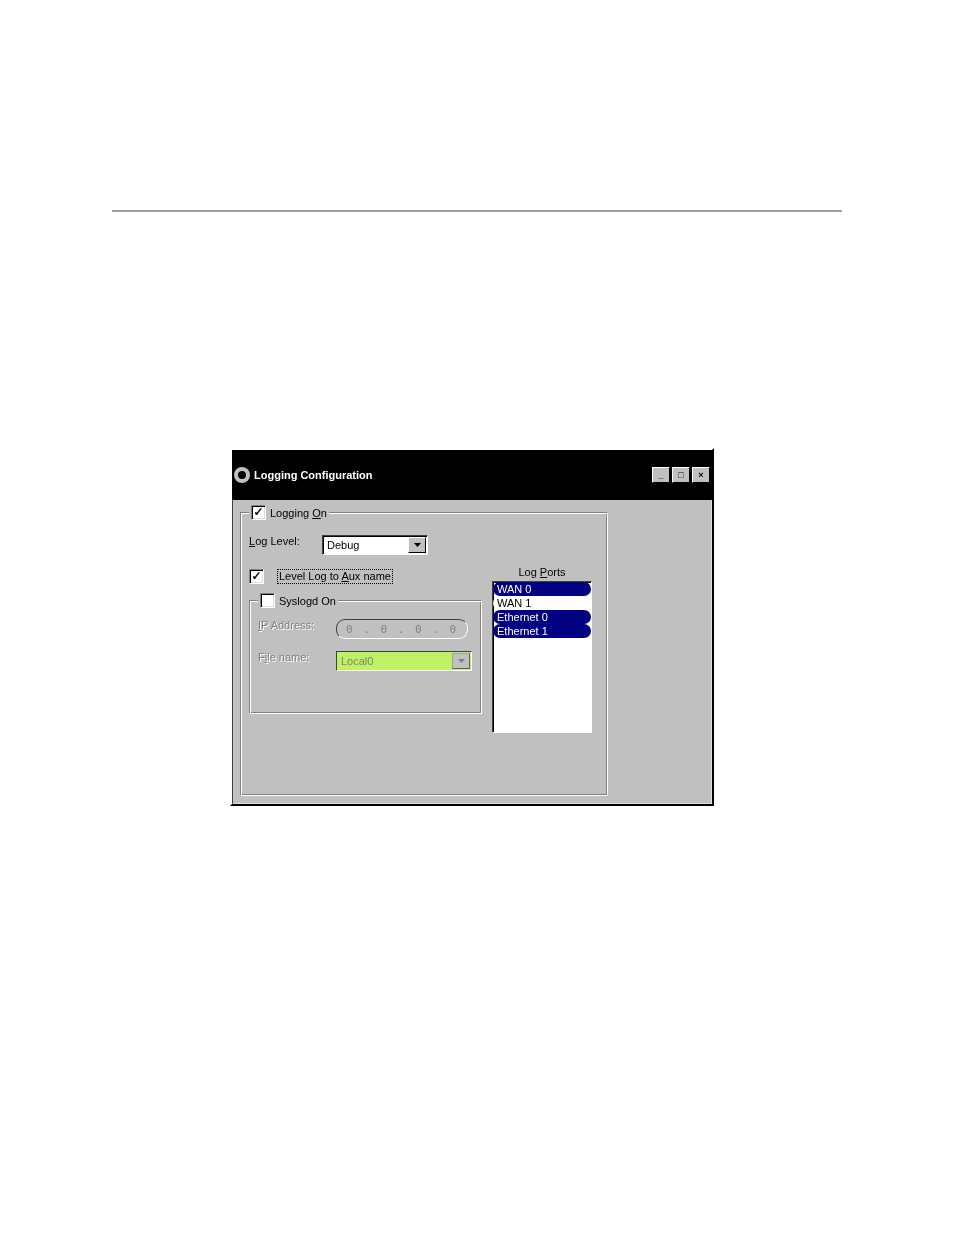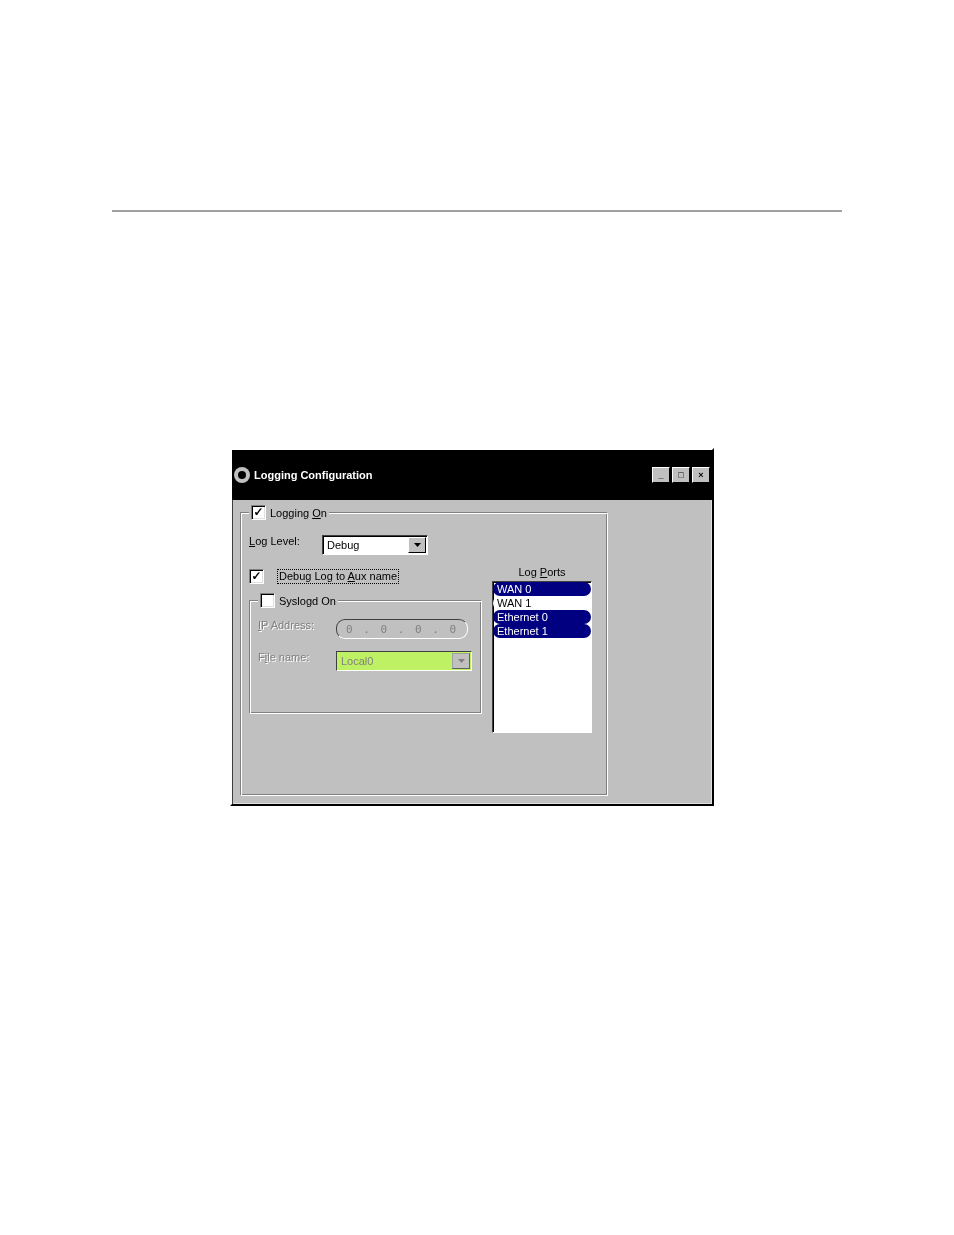--- a/index.html
+++ b/index.html
@@ -224,21 +224,21 @@
               <span class="arrow">
                   <svg viewBox="0 0 7 4">
                     <polygon points="0,0 7,0 3.5,4" fill="#000"></polygon>
                   </svg>
                 </span>
             </div>
           </div>
 
           <div class="row" style="margin-top:14px;">
             <span class="checkbox checked"></span>
-            <span class="focus-rect"><span>Debug Log to </span><span class="ul">A</span><span>ux name</span></span>
+            <span class="focus-rect"><span>Level Log to </span><span class="ul">A</span><span>ux name</span></span>
           </div>
 
           <div class="group" style="margin-top:16px; width:215px; height:90px;">
             <div class="group-legend">
               <span class="checkbox"></span>
               <span class="label">Syslogd On</span>
             </div>
             <div class="row">
               <span class="disabled-label" style="width:65px;"><span class="ul">I</span><span>P Address:</span></span>
               <div class="textbox disabled" style="width:130px;">

